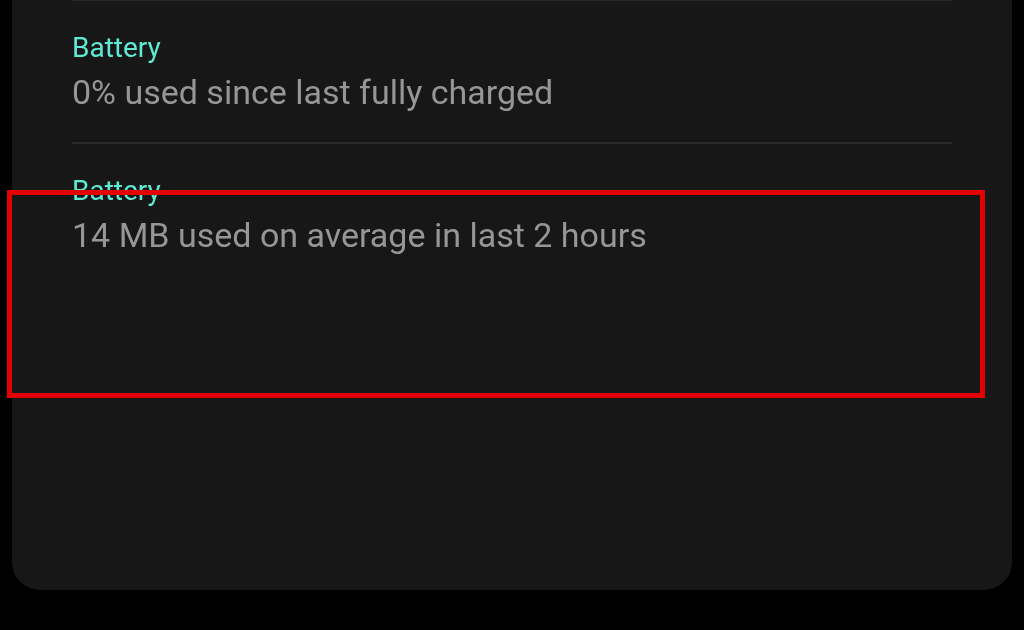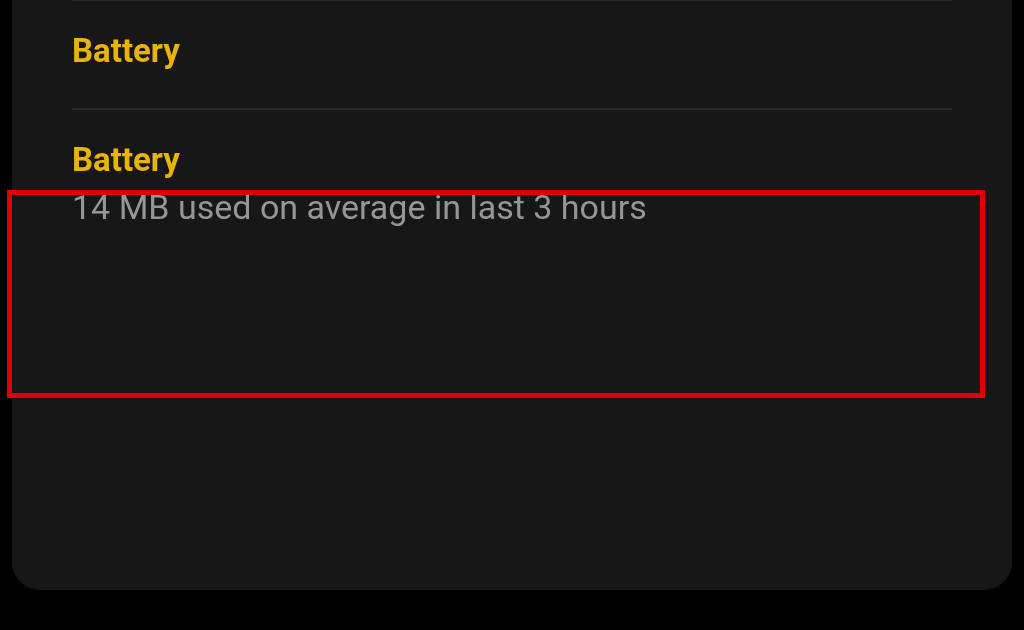--- a/index.html
+++ b/index.html
@@ -19,23 +19,23 @@
       margin: 0 12px;
       border-radius: 0 0 28px 28px;
       padding-bottom: 30px;
       height: 590px;
     }
     .item {
       padding: 30px 60px 30px 60px;
       cursor: pointer;
     }
     .item-title {
-      color: #eab308;
-      font-size: 33px;
-      font-weight: 700;
+      color: #5eead4;
+      font-size: 28px;
+      font-weight: 400;
       margin-bottom: 8px;
     }
     .item-subtitle {
       color: #969696;
       font-size: 34px;
       font-weight: 400;
     }
     .divider {
       height: 1px;
       background: #2a2a2a;
@@ -52,26 +52,27 @@
     }
   </style>
 </head>
 <body>
 
 <div class="panel">
   <div class="divider"></div>
 
   <div class="item">
     <div class="item-title">Battery</div>
+    <div class="item-subtitle">0% used since last fully charged</div>
   </div>
 
   <div class="divider"></div>
 
 
   <div class="divider"></div>
 
   <div class="item">
     <div class="item-title">Battery</div>
-    <div class="item-subtitle">14 MB used on average in last 3 hours</div>
+    <div class="item-subtitle">14 MB used on average in last 2 hours</div>
   </div>
 </div>
 
 <div class="highlight-box"></div>
 
 </body></html>

